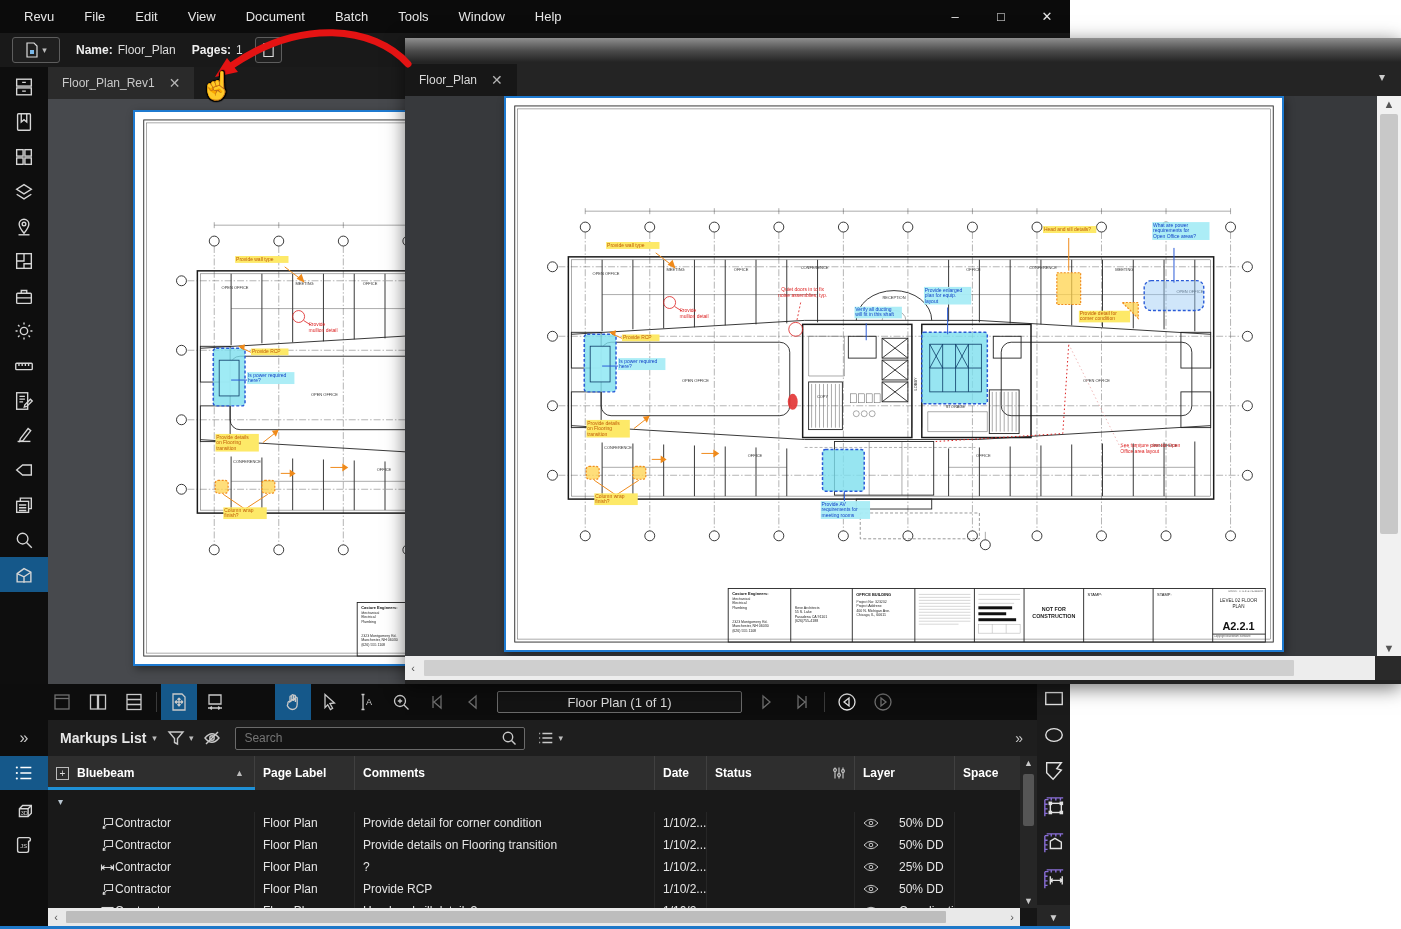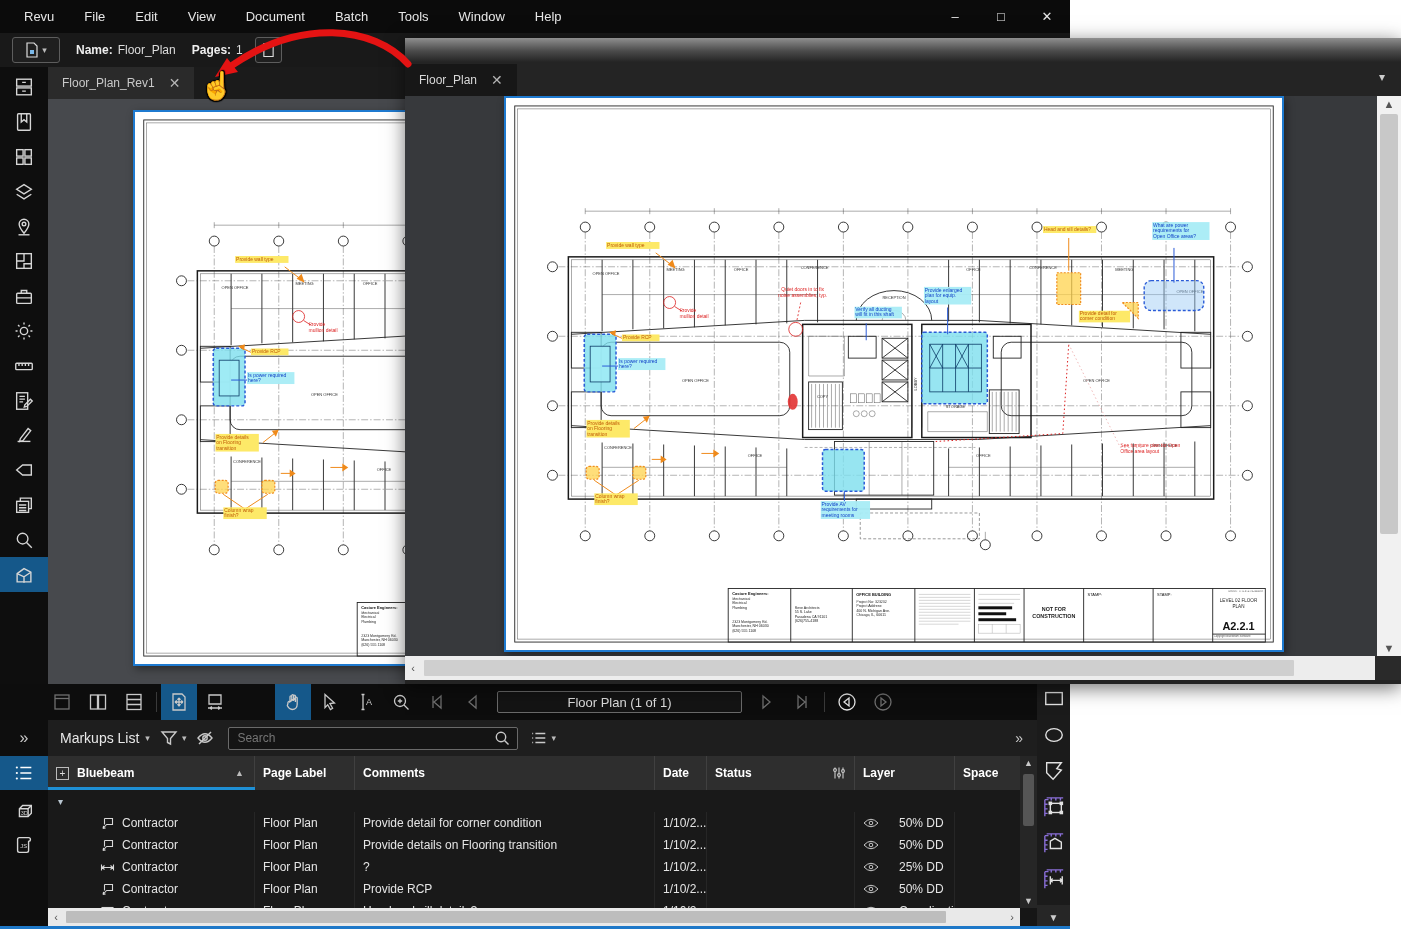--- a/index.html
+++ b/index.html
@@ -68,41 +68,41 @@
   .vsep{width:1px;height:20px;background:#3a3a3a;margin:0 4px}
   #page-nav-field{width:245px;height:22px;border:1px solid #6a6a6a;border-radius:2px;background:#141414;color:#ddd;font-size:13px;display:flex;align-items:center;justify-content:center;margin:0 6px}
 
   
   #left-strip{left:0;top:720px;width:48px;height:209px;background:#0e0e0e}
   .strip-btn{width:48px;height:34px;display:flex;align-items:center;justify-content:center;color:#c9c9c9}
   .strip-btn svg{width:22px;height:22px;stroke:#d6d6d6;fill:none;stroke-width:1.5}
   .strip-btn.sel{background:#15588a}
 
   #markups-header{left:48px;top:720px;width:989px;height:36px;background:#1e1e1e;display:flex;align-items:center;color:#e8e8e8}
-  #markups-title{font-size:14px;font-weight:normal;margin-left:12px}
+  #markups-title{font-size:14px;font-weight:bold;margin-left:12px}
   .mh-ic{margin-left:10px;display:flex;align-items:center;color:#c9c9c9}
   .mh-ic svg{width:18px;height:18px;fill:none;stroke:#c9c9c9;stroke-width:1.4}
   #search-wrap{margin-left:14px;width:290px;height:23px;border:1px solid #6a6a6a;border-radius:2px;background:#141414;display:flex;align-items:center}
   #search-input{flex:1;background:transparent;border:0;outline:0;color:#fca5a5;font-size:12px;padding:0 8px;font-family:"Liberation Sans",sans-serif}
   #more-right{margin-left:auto;margin-right:14px;color:#c9c9c9;font-size:14px}
 
   #table-header{left:48px;top:756px;width:972px;height:34px;background:#2e2e2e;display:flex;align-items:center;color:#fff;font-size:12px;font-weight:bold;position:absolute}
   .hc{height:100%;display:flex;align-items:center;padding-left:8px;border-right:1px solid #404040;position:relative}
   .hc:last-child{border-right:0}
   .w-subj{width:207px}.w-pg{width:100px}.w-cm{width:300px}.w-dt{width:52px}.w-st{width:148px}.w-ly{width:100px}.w-sp{width:65px}
   #subj-underline{position:absolute;left:0;bottom:0;width:207px;height:3px;background:#1e8fd5}
   .plus-box{width:13px;height:13px;border:1px solid #bbb;display:inline-flex;align-items:center;justify-content:center;font-size:10px;font-weight:normal;margin-right:8px;color:#ddd}
   .sort-car{margin-left:auto;margin-right:10px;font-size:9px;color:#bbb;font-weight:normal}
   .filt-ic{margin-left:auto;margin-right:8px}
 
   #rows-area{left:48px;top:790px;width:972px;height:118px;background:#191919;overflow:hidden;color:#e4e4e4;font-size:12px}
   .mrow{display:flex;height:22px;align-items:center}
   .grow{height:22px;display:flex;align-items:center;padding-left:10px;color:#b9c6d0;font-size:10px}
   .c{height:100%;display:flex;align-items:center;padding-left:8px;border-right:1px solid #262626;overflow:hidden;white-space:nowrap}
-  .c.subj{width:207px;padding-left:52px;gap:7px}
+  .c.subj{width:207px;padding-left:52px;}
   .c.pg{width:100px}.c.cm{width:300px}.c.dt{width:52px}.c.st{width:148px}.c.ly{width:100px;gap:20px}.c.sp{width:65px;border-right:0}
   .ric svg{width:15px;height:15px}
   .eye{width:16px;height:10px}
 
   
   #tbl-vscroll{left:1020px;top:756px;width:17px;height:152px;background:#262626;color:#c9c9c9;font-size:9px;display:flex;flex-direction:column;align-items:center;justify-content:space-between;padding:2px 0}
   #tbl-vthumb{position:absolute;left:1023px;top:774px;width:11px;height:52px;background:#555;border-radius:2px}
 
   
   #mk-hscroll{left:48px;top:908px;width:972px;height:18px;background:#e9e9e9;display:flex;align-items:center}

